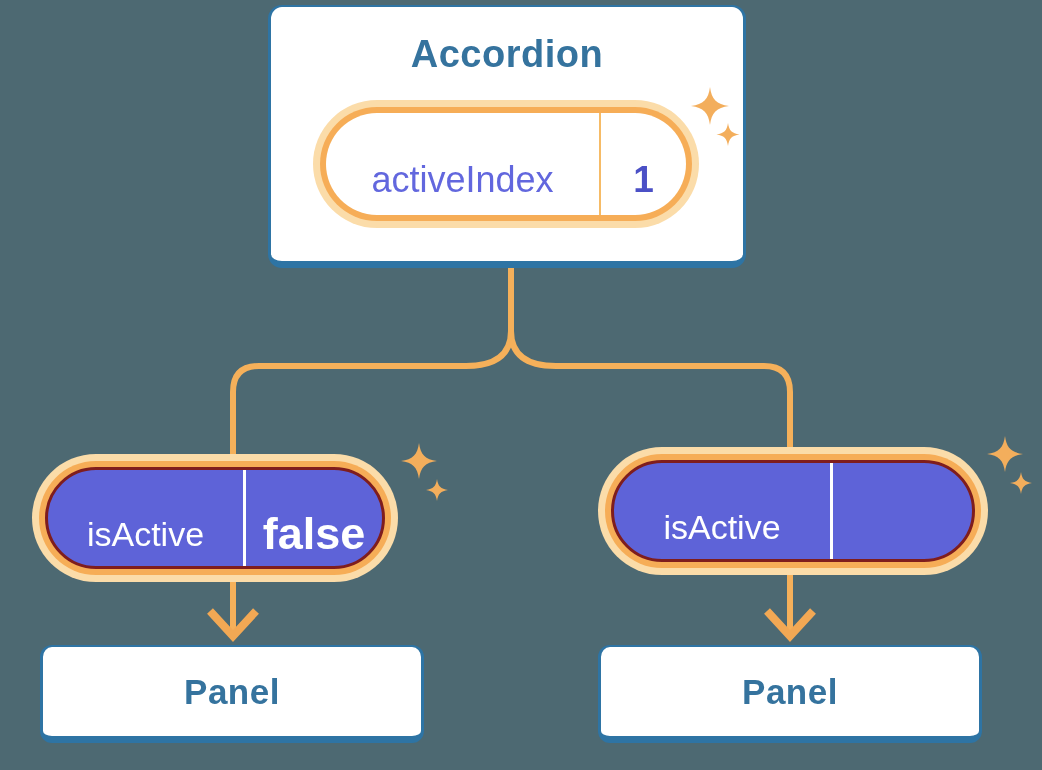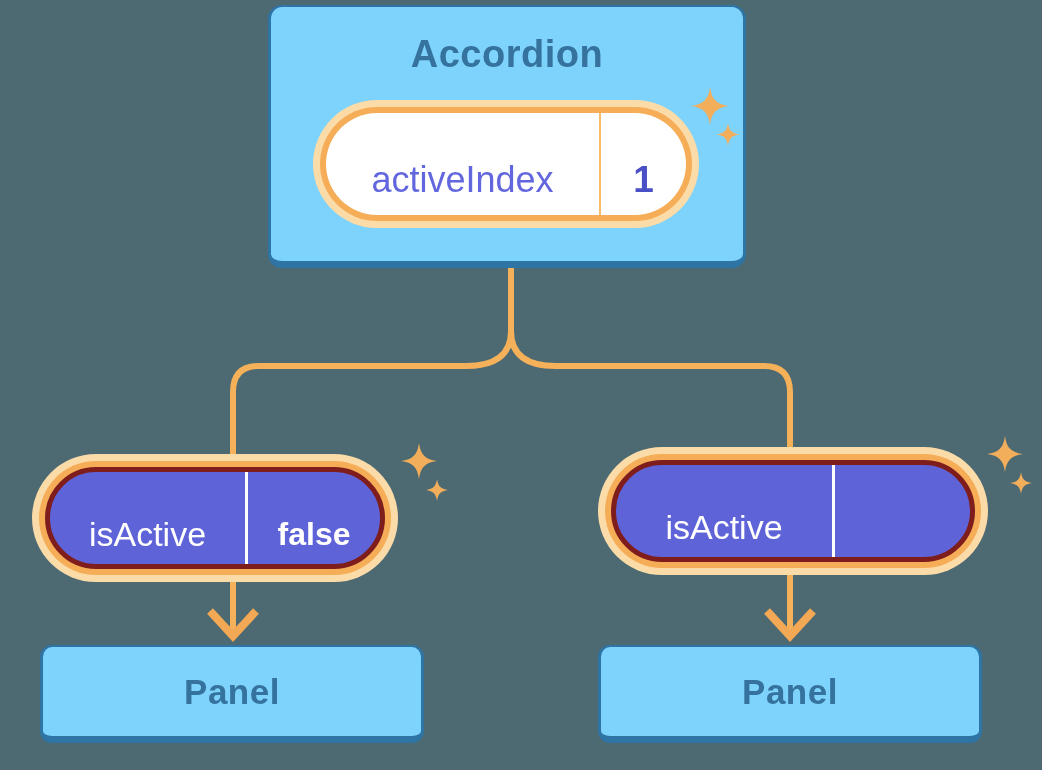--- a/index.html
+++ b/index.html
@@ -6,21 +6,21 @@
   .stage{
     position:relative;
     width:1042px;height:770px;
     background:#4D6972;
     overflow:hidden;
     font-family:"Liberation Sans", sans-serif;
   }
   
   .card{
     position:absolute;
-    background:#7dd3fc;
+    background:#ffffff;
     border:3px solid #2E74A4;
     border-top-width:2px;
     border-bottom-width:7px;
     box-sizing:border-box;
     z-index:2;
   }
   .accordion-card{
     left:268px;top:5px;width:478px;height:263px;
     border-radius:14px;
   }
@@ -60,34 +60,34 @@
   .pill-body{
     height:100%;box-sizing:border-box;
     border-radius:52px;
     display:flex;
     overflow:hidden;
     align-items:stretch;
   }
   .pill-white{ background:#FFFFFF; }
   .pill-purple{
     background:#5E63D8;
-    border:5px solid #7f1d1d;
+    border:3px solid #7f1d1d;
   }
   .pill-cell{
     display:flex;align-items:center;justify-content:center;margin-top:32px;
   }
   
   .state-pill{ left:42px; top:93px; width:386px; height:128px; position:absolute; }
   .state-pill .cell-label{ width:273px; font-size:36px; color:#6267DE; }
   .state-pill .divider{ width:2px; background:#F6BB66; }
   .state-pill .cell-value{ flex:1; font-size:37px; font-weight:700; color:#4B50C6; }
   
   .prop-pill .cell-label{ font-size:34px; color:#FFFFFF; }
   .prop-pill .divider{ width:3px; background:#FFFFFF; }
-  .prop-pill .cell-value{ flex:1; font-size:32px; font-weight:700; color:#FFFFFF; }
+  .prop-pill .cell-value{ flex:1; font-size:45px; font-weight:700; color:#FFFFFF; }
   .prop-pill-left{ left:32px; top:454px; width:366px; height:128px; }
   .prop-pill-left .cell-label{ width:195px; }
   .prop-pill-right{ left:598px; top:447px; width:390px; height:128px; }
   .prop-pill-right .cell-label{ width:216px; }
   
   .connectors{
     position:absolute;left:0;top:0;z-index:1;
   }
   .sparkles{
     position:absolute;z-index:3;

